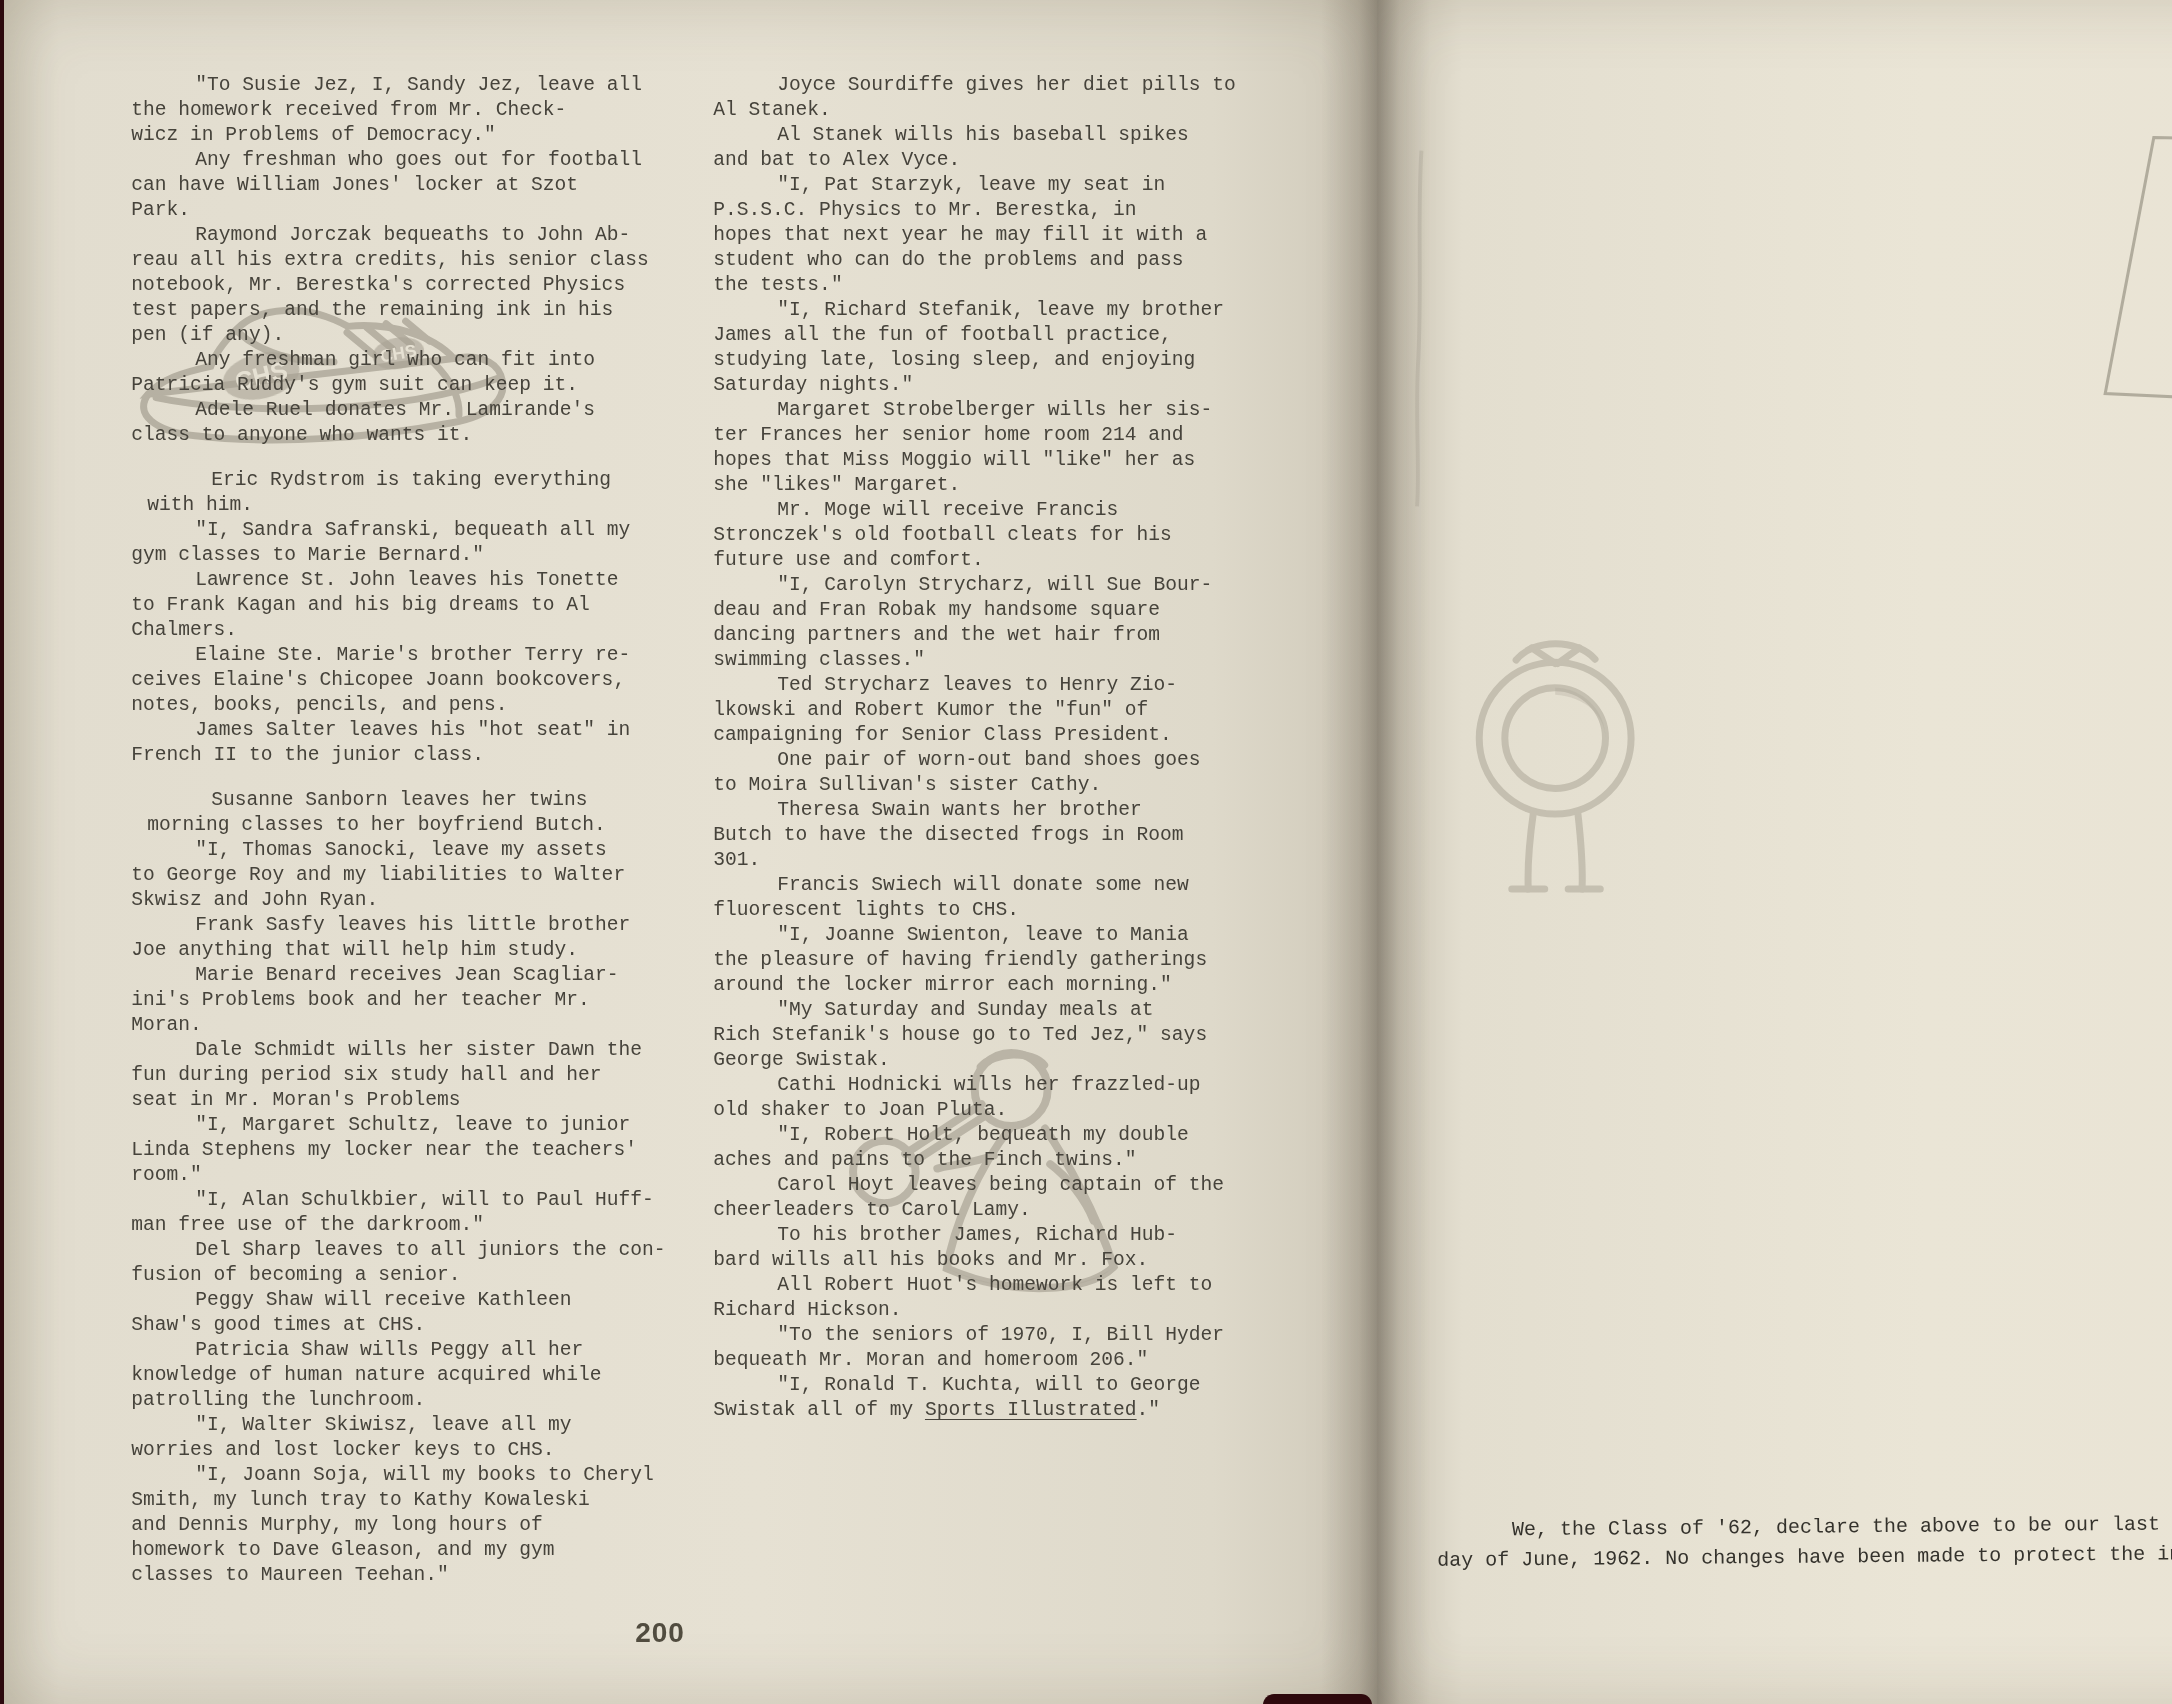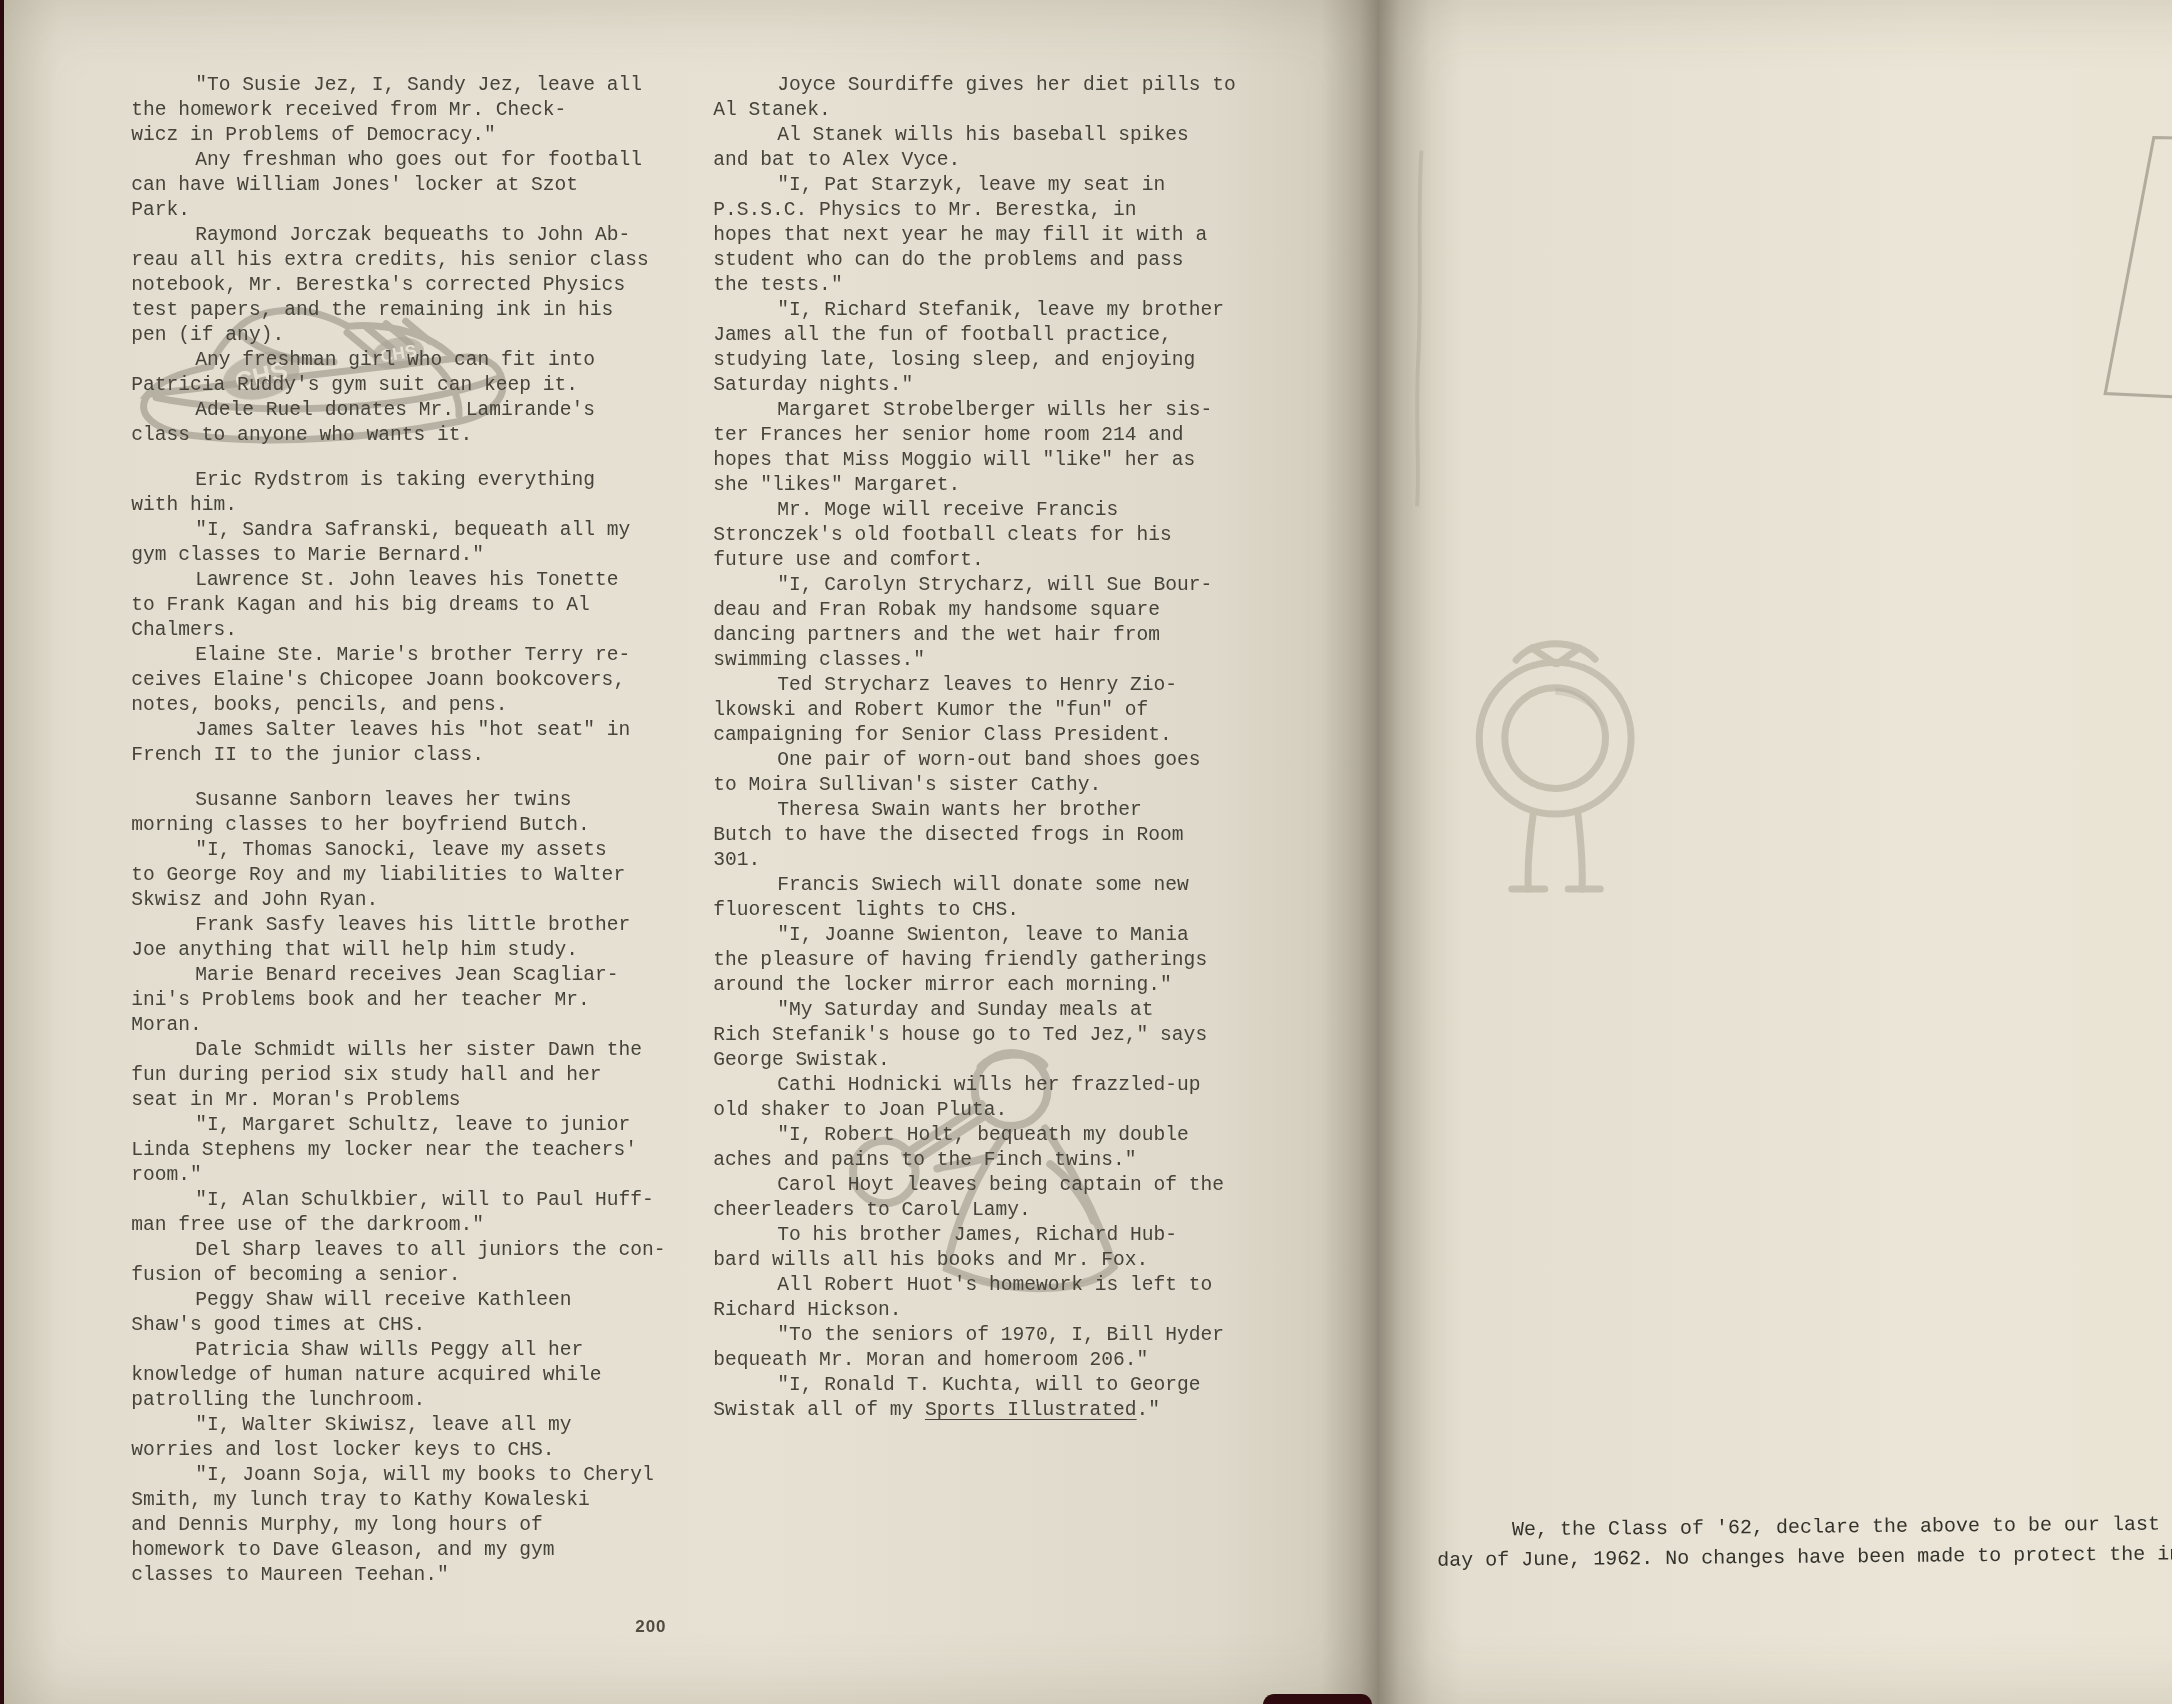--- a/index.html
+++ b/index.html
@@ -13,27 +13,27 @@
     box-shadow:inset 0 0 70px rgba(92,76,48,.20);}
   #gutter-shadow{position:absolute;left:1321px;top:0;width:109px;height:1705px;z-index:4;pointer-events:none;
     background:linear-gradient(90deg,rgba(59,48,36,0) 0%,rgba(59,48,36,.16) 35%,rgba(40,32,24,.30) 52%,rgba(59,48,36,.10) 72%,rgba(59,48,36,0) 100%);}
   #cover-notch-bottom{position:absolute;left:1263px;top:1694px;width:109px;height:11.3px;background:#2e090d;
     border-radius:52px 52px 0 0;z-index:5;}
   .col{position:absolute;font-size:19.6px;line-height:25px;color:#46433b;z-index:2;letter-spacing:0;
     text-rendering:optimizeLegibility;}
   #col-0-0{left:127px;top:73px;width:556px;}
   #col-0-1{left:709px;top:73px;width:560px;}
   .para{margin:0;text-indent:64px;white-space:pre-line;word-break:keep-all;}
-  .para.gap{margin-top:20px;}
+  .para.gap{margin-top:20px;margin-left:16px;}
   .para u{text-decoration:underline;text-decoration-thickness:1.3px;text-underline-offset:3.9px;text-align:center;}
   #closing{position:absolute;left:1437px;top:1511px;width:1117px;z-index:2;
     font-size:20px;line-height:30px;color:#34322c;text-indent:75px;white-space:pre-line;
     transform:rotate(-0.5deg);}
   .page-num{position:absolute;z-index:2;font-family:"Liberation Sans",sans-serif;font-weight:bold;
-    font-size:17px;color:#514c3f;letter-spacing:0.9px;}
+    font-size:28px;color:#514c3f;letter-spacing:0.9px;}
   #page-num-left{left:631px;top:1617px;}
   .doodle{position:absolute;z-index:1;pointer-events:none;}
   .doodle path,.doodle line,.doodle circle,.doodle ellipse{vector-effect:non-scaling-stroke;}
 </style>
 </head>
 <body>
 
 <div id="spread">
 
   <div class="page" id="page-left">

